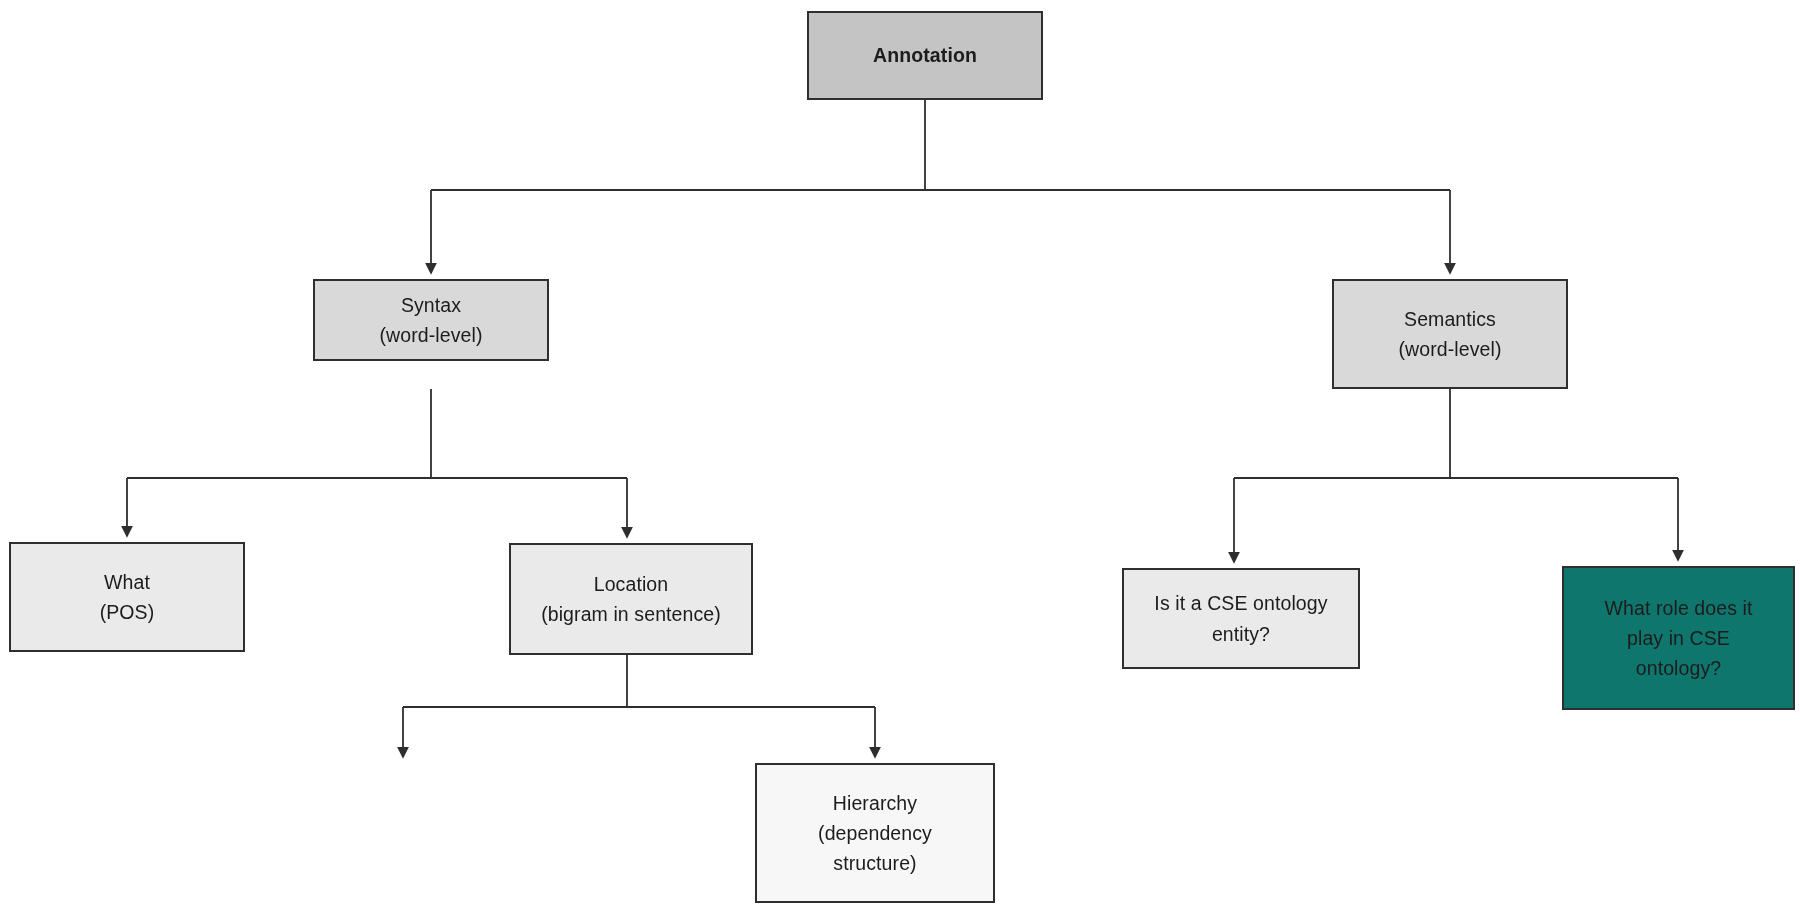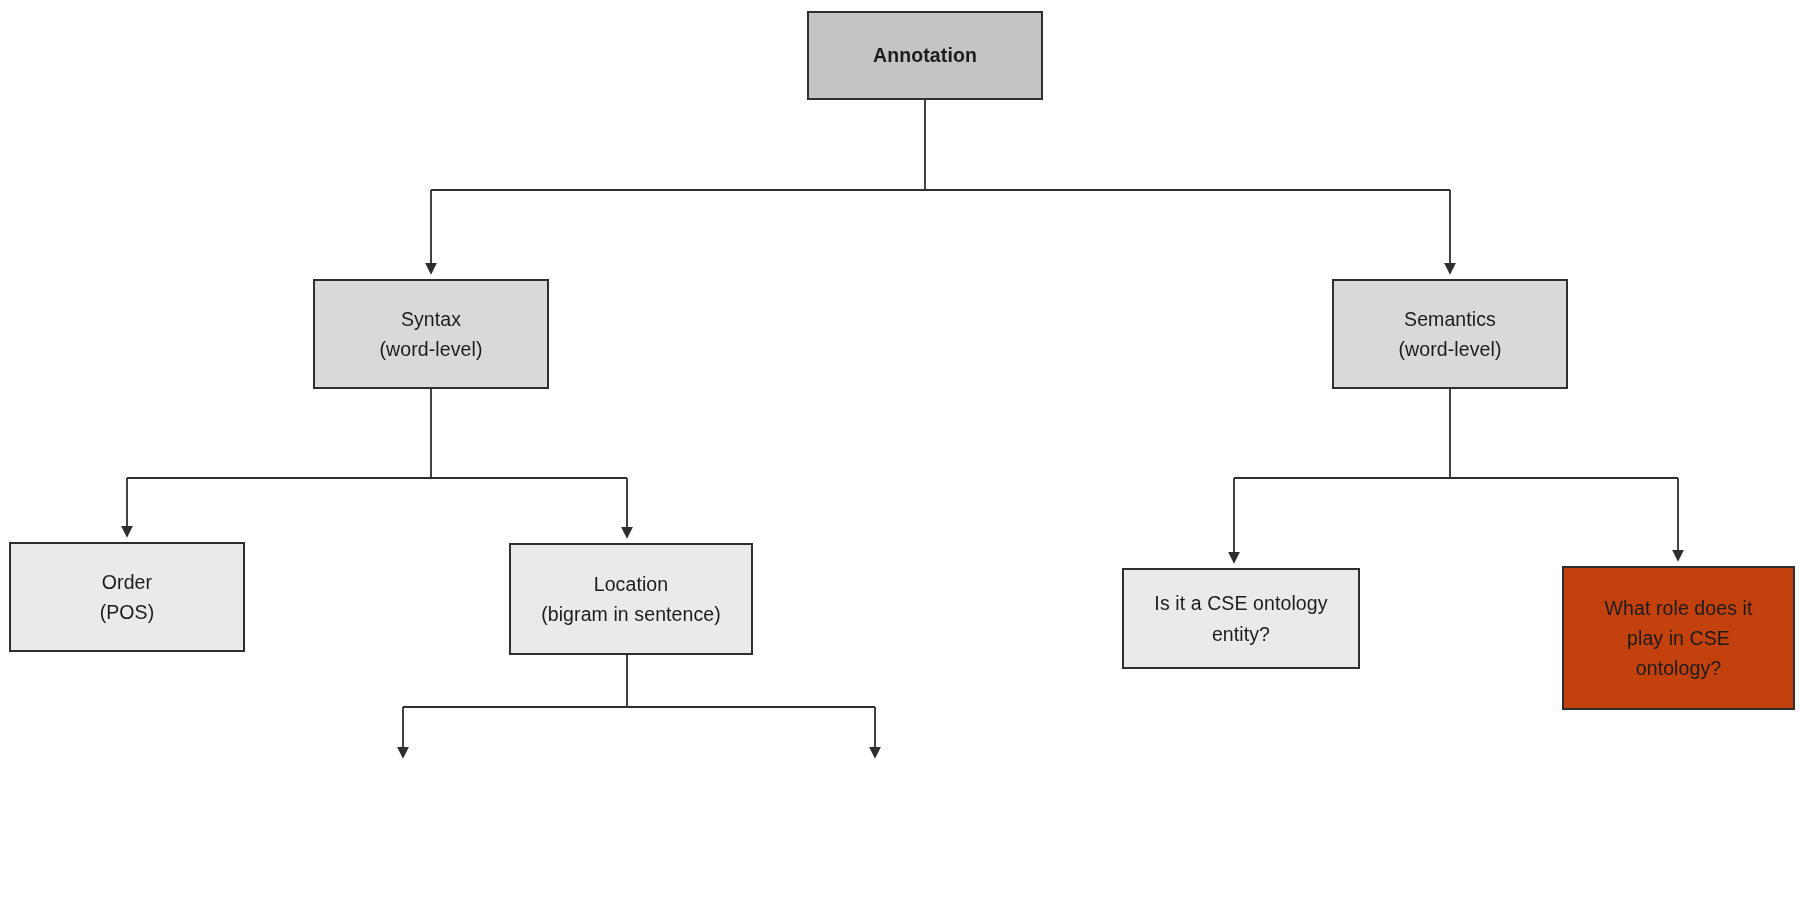--- a/index.html
+++ b/index.html
@@ -31,21 +31,21 @@
     justify-content: center;
     text-align: center;
     font-size: 19.5px;
     line-height: 1.55;
     color: #1c1c1c;
     white-space: pre-line;
     letter-spacing: 0.1px;
   }
   
   .n-annotation { left: 807px;  top: 11px;  width: 236px; height: 89px;  }
-  .n-syntax     { left: 313px;  top: 279px; width: 236px; height: 110px; }
+  .n-syntax     { left: 313px;  top: 279px; width: 236px; height: 82px; }
   .n-semantics  { left: 1332px; top: 279px; width: 236px; height: 110px; }
   .n-type       { left: 9px;    top: 542px; width: 236px; height: 110px; }
   .n-location   { left: 509px;  top: 543px; width: 244px; height: 112px; }
   .n-cse-entity { left: 1115px; top: 568px; width: 238px; height: 101px; }
   .n-cse-role   { left: 1562px; top: 566px; width: 233px; height: 144px; }
   .n-order      { left: 284px;  top: 763px; width: 238px; height: 108px; }
   .n-hierarchy  { left: 755px;  top: 763px; width: 240px; height: 140px; }
 </style>
 </head>
 <body>
@@ -86,35 +86,40 @@
     <span>Syntax
 (word-level)</span>
   </div>
 
   <div class="node n-semantics" style="background: rgb(217, 217, 217);">
     <span>Semantics
 (word-level)</span>
   </div>
 
   <div class="node n-type" style="background: rgb(234, 234, 234);">
-    <span>Order
+    <span>What
 (POS)</span>
   </div>
 
   <div class="node n-location" style="background: rgb(234, 234, 234);">
     <span>Location
 (bigram in sentence)</span>
   </div>
 
   <div class="node n-cse-entity" style="background: rgb(234, 234, 234); margin-left: 7px;">
     <span>Is it a CSE ontology
 entity?</span>
   </div>
 
-  <div class="node n-cse-role" style="background: #c2410c;">
+  <div class="node n-cse-role" style="background: #0f766e;">
     <span>What role does it
 play in CSE
 ontology?</span>
   </div>
 
 
+  <div class="node n-hierarchy" style="background: rgb(247, 247, 247);">
+    <span>Hierarchy
+(dependency
+structure)</span>
+  </div>
 
 </div>
 
 </body></html>

